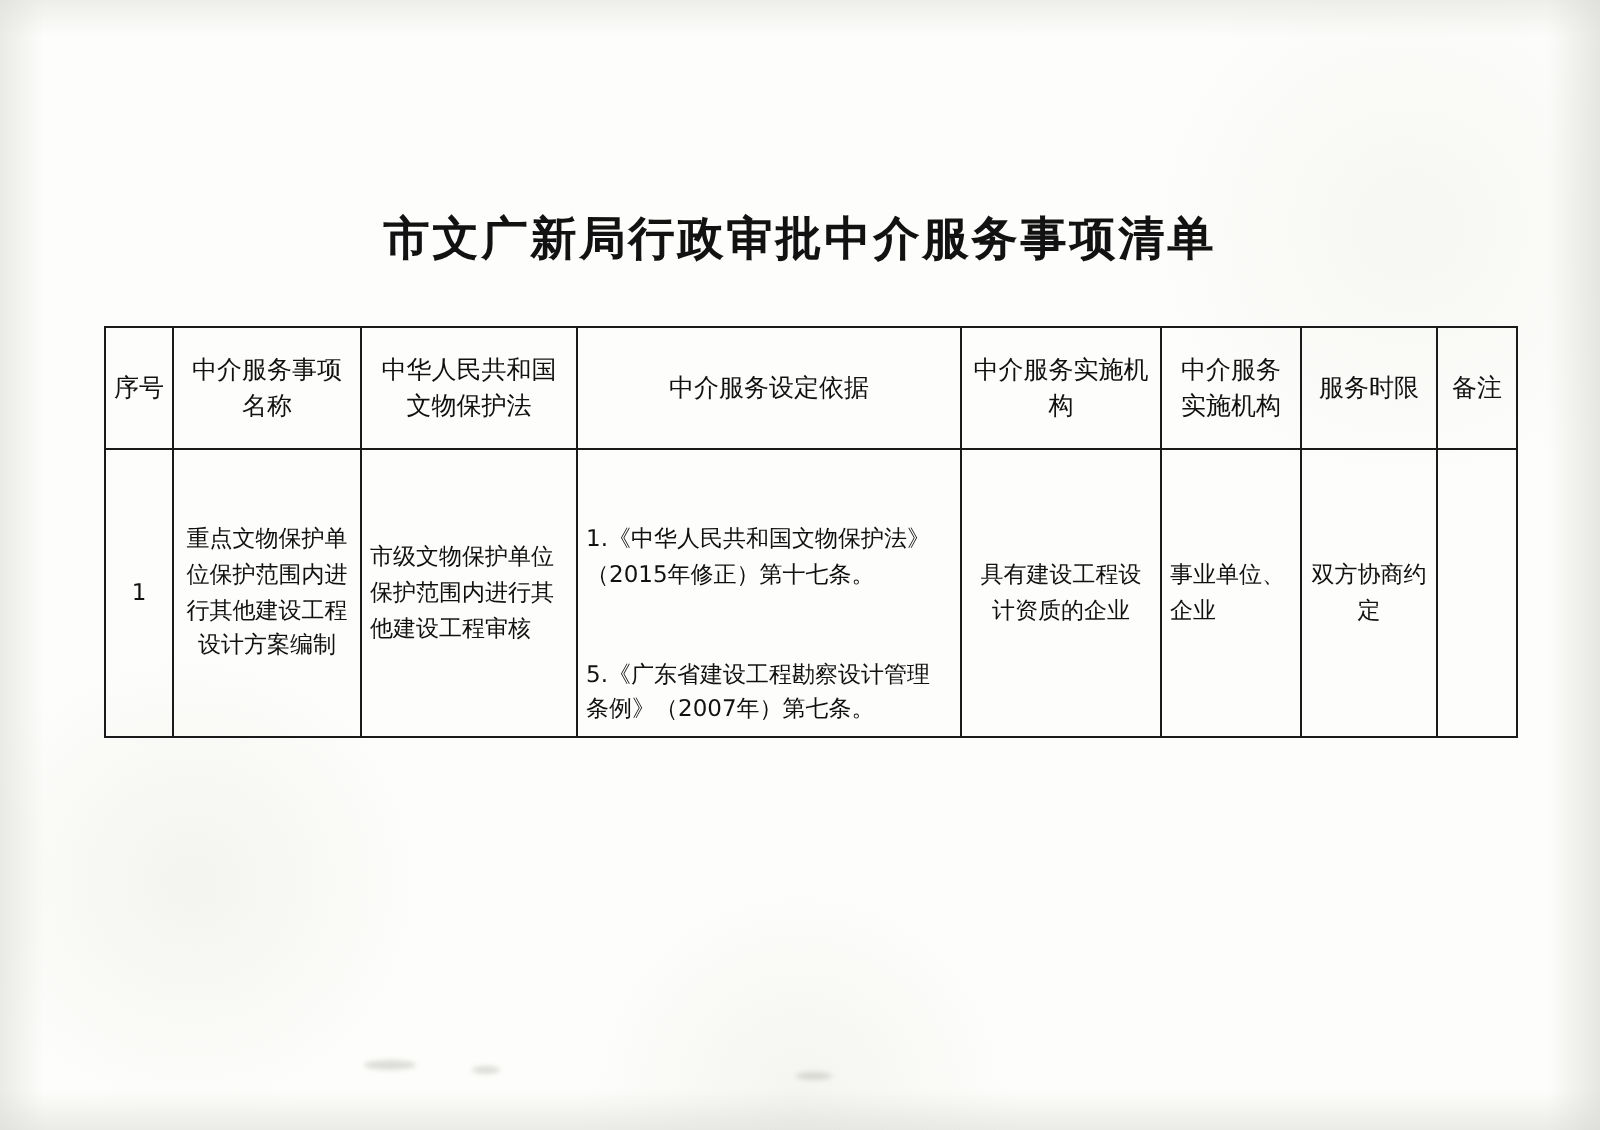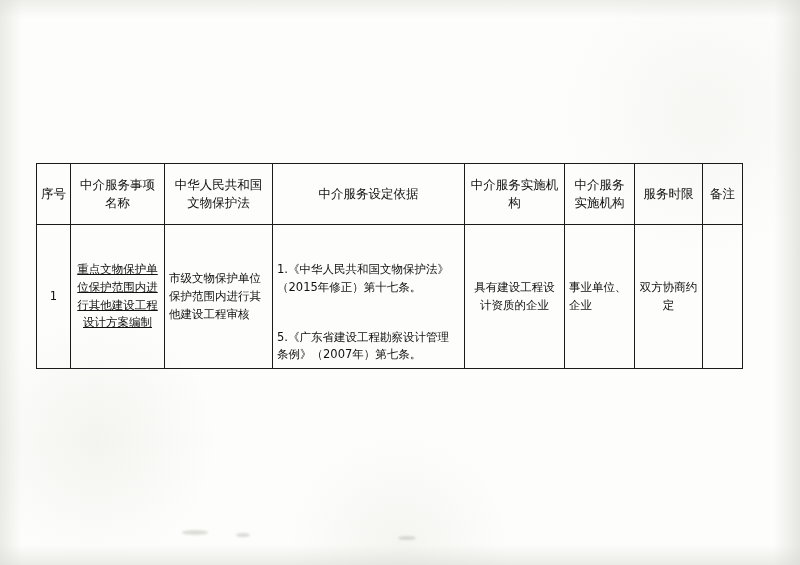--- a/index.html
+++ b/index.html
@@ -44,21 +44,21 @@
     font-family: "DejaVu Serif", serif;
     font-weight: bold;
     font-size: 23px;
     letter-spacing: 1.5px;
     color: #121212;
     white-space: nowrap;
   }
 
   #table-wrap {
     position: absolute;
-    left: 36px;
+    left: 52px;
     top: 163px;
     width: 706px;
   }
 
   table.listing {
     border-collapse: collapse;
     width: 706px;
     table-layout: fixed;
     color: #111;
   }
@@ -73,21 +73,21 @@
     font-size: 12.5px;
     line-height: 1.45;
     height: 52px;
   }
   tbody td {
     font-size: 11.5px;
     line-height: 1.55;
     height: 104px;
   }
   td.c-seq { text-align: center; }
-  td.c-name { text-align: center; text-decoration: underline; }
+  td.c-name { text-align: center; }
   td.c-scope { text-align: left; }
   td.c-basis { text-align: left; }
   td.c-org { text-align: center; }
   td.c-nature { }
   td.c-time { text-align: center; }
   td.c-remark { text-align: center; }
 
   .cell-lines span { display: block; margin-top: 32px; }
 
   
@@ -98,20 +98,21 @@
     filter: blur(1.2px);
     pointer-events: none;
   }
 </style>
 </head>
 <body>
 
 <div id="page">
   <div id="paper-noise"></div>
 
+  <div id="doc-title">市文广新局行政审批中介服务事项清单</div>
 
   <div id="table-wrap">
     <table class="listing">
       <colgroup>
         <col style="width:34px">
         <col style="width:94px">
         <col style="width:108px">
         <col style="width:192px">
         <col style="width:100px">
         <col style="width:70px">

